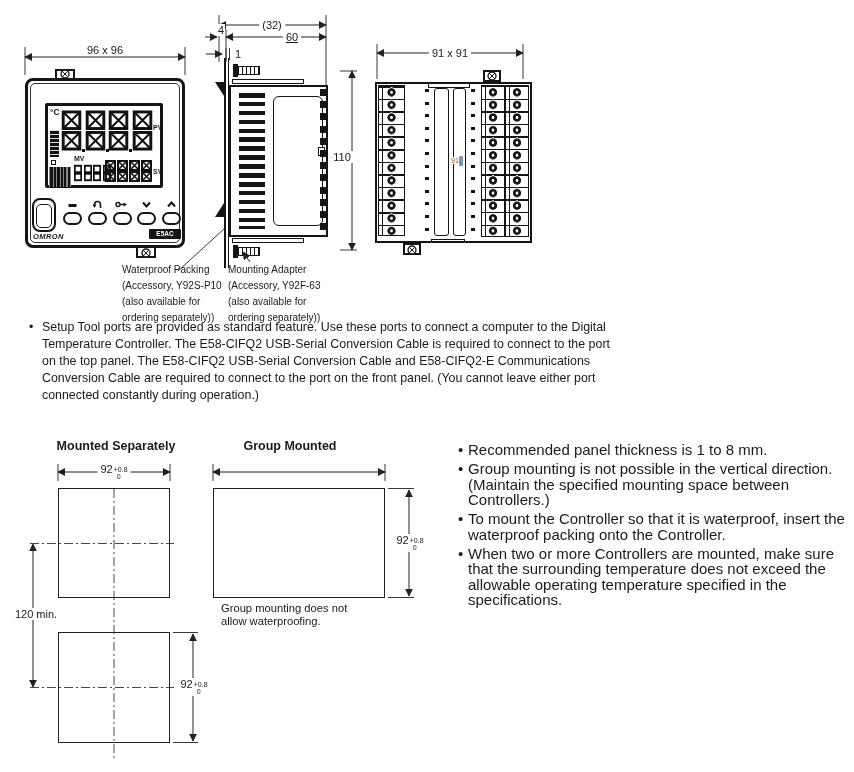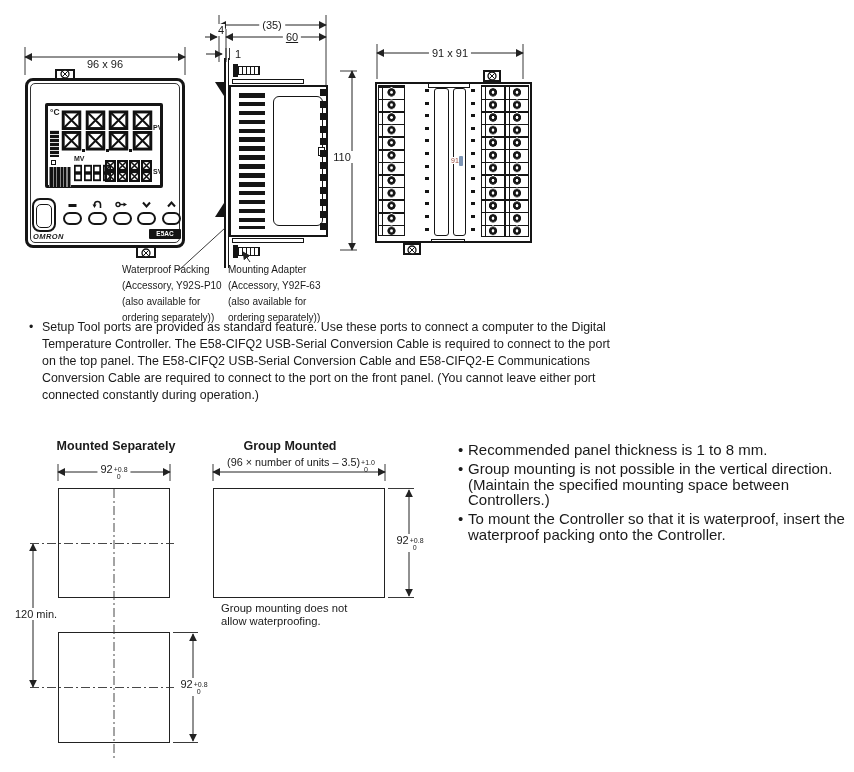--- a/index.html
+++ b/index.html
@@ -289,22 +289,22 @@
 
     <path d="M178,271 L225,228" stroke="#222" stroke-width="0.9" fill="none"></path>
 
     <g stroke="#333" stroke-width="0.9" fill="none" stroke-dasharray="9 3 2 3">
       <path d="M114,489 V759"></path>
       <path d="M30,543.5 H174"></path>
       <path d="M30,687.5 H174"></path>
     </g>
   </svg>
 
-  <div class="dlab" style="left:105px;top:64px;">96 x 96</div>
-  <div class="dlab" style="left:272px;top:25px;">(35)</div>
+  <div class="dlab" style="left:105px;top:50px;">96 x 96</div>
+  <div class="dlab" style="left:272px;top:25px;">(32)</div>
   <div class="dlab" style="left:292px;top:37px;text-decoration:underline;">60</div>
   <div class="dlab" style="left:221px;top:30px;padding:0 1px;">4</div>
   <div class="dlab" style="left:238px;top:54px;padding:0 1px;">1</div>
   <div class="dlab" style="left:342px;top:157px;">110</div>
   <div class="dlab" style="left:450px;top:53px;">91 x 91</div>
 
   <div class="callout" style="left:122px;top:262px;">Waterproof Packing
 (Accessory, Y92S-P10
 (also available for
 ordering separately))</div>
@@ -313,26 +313,20 @@
 (also available for
 ordering separately))</div>
 
   <div class="setup">
     <div class="body">Setup Tool ports are provided as standard feature. Use these ports to connect a computer to the Digital Temperature Controller. The E58-CIFQ2 USB-Serial Conversion Cable is required to connect to the port on the top panel. The E58-CIFQ2 USB-Serial Conversion Cable and E58-CIFQ2-E Communications Conversion Cable are required to connect to the port on the front panel. (You cannot leave either port connected constantly during operation.)</div>
   </div>
 
   <div class="h-title" style="left:36px;top:439px;width:160px;">Mounted Separately</div>
   <div class="h-title" style="left:210px;top:439px;width:160px;">Group Mounted</div>
 
-  <div class="abs" style="left:201px;top:456px;width:200px;text-align:center;font-size:10.8px;">
-    <span>(96 × number of units – 3.5)</span><span class="tstk">
-        <span>+1.0</span>
-        <span class="tsub">0</span>
-      </span>
-  </div>
 
   <div class="dlab" style="left:114px;top:472px;">
     <span>92</span><span class="tstk">
         <span>+0.8</span>
         <span class="tsub">0</span>
       </span>
   </div>
   <div class="dlab" style="left:194px;top:687px;">
     <span>92</span><span class="tstk">
         <span>+0.8</span>
@@ -347,15 +341,16 @@
   </div>
   <div class="dlab" style="left:36px;top:614px;">120 min.</div>
 
   <div class="callout" style="left:221px;top:602px;font-size:11.2px;line-height:13px;">Group mounting does not
 allow waterproofing.</div>
 
   <div class="abs" style="left:458px;top:442px;width:394px;">
     <div class="note-item">Recommended panel thickness is 1 to 8 mm.</div>
     <div class="note-item">Group mounting is not possible in the vertical direction. (Maintain the specified mounting space between Controllers.)</div>
     <div class="note-item">To mount the Controller so that it is waterproof, insert the waterproof packing onto the Controller.</div>
+    <div class="note-item">When two or more Controllers are mounted, make sure that the surrounding temperature does not exceed the allowable operating temperature specified in the specifications.</div>
   </div>
 
 </div>
 
 </body></html>

